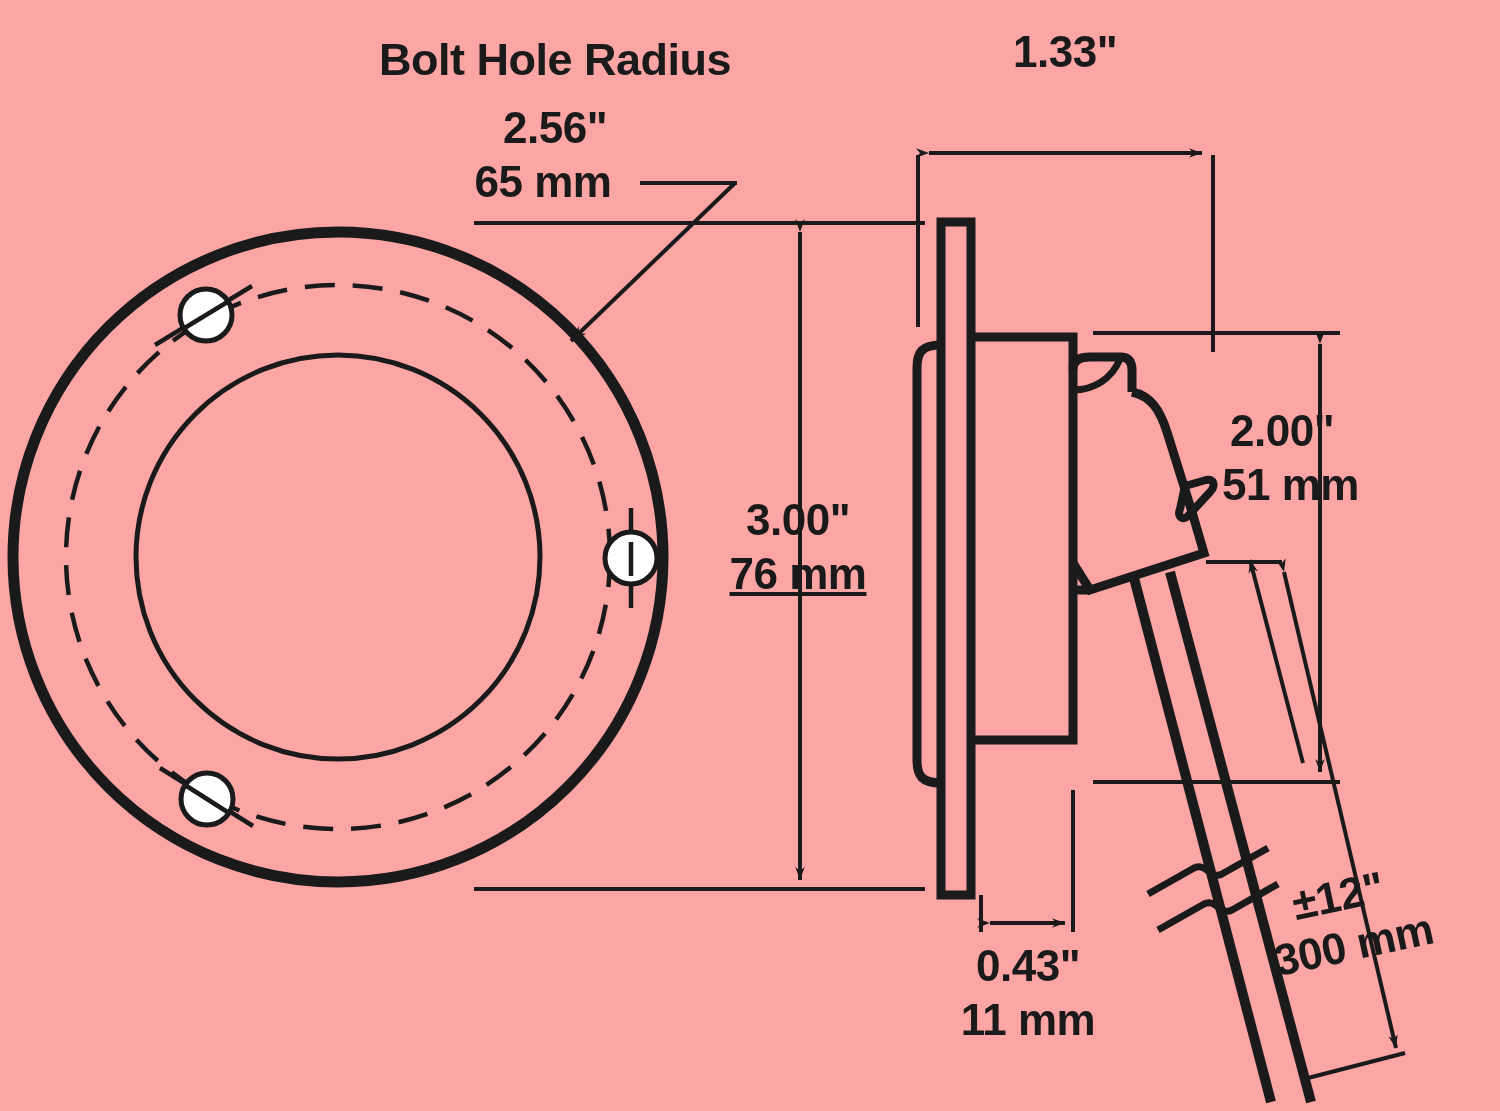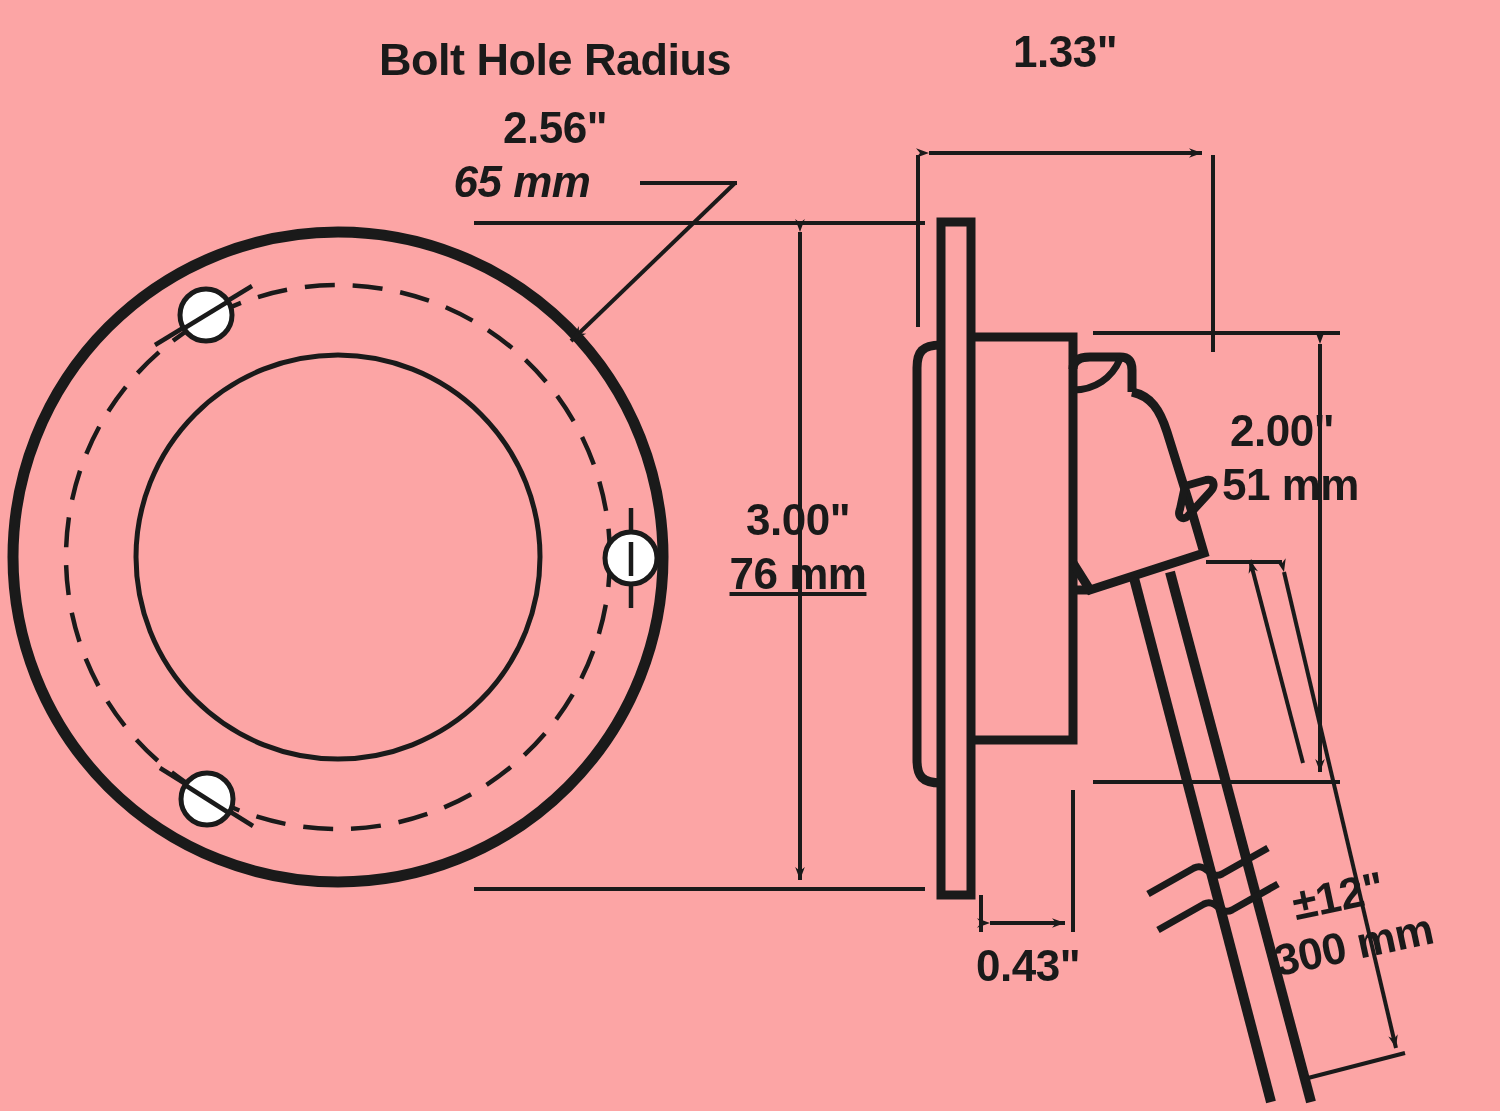--- a/index.html
+++ b/index.html
@@ -141,28 +141,29 @@
       <line x1="1308" y1="1078" x2="1405" y2="1053" stroke="#1a1a1a" stroke-width="4"></line>
 
       <line x1="1284" y1="572" x2="1396" y2="1048" stroke="#1a1a1a" stroke-width="4" marker-start="url(#arrR)" marker-end="url(#arrR)"></line>
 
       <line x1="1303" y1="763" x2="1250" y2="560" stroke="#1a1a1a" stroke-width="4" marker-end="url(#arrR)"></line>
     </g>
   </svg>
 
   <div class="lbl t-title" style="left:330px;top:36px;width:450px;">Bolt Hole Radius</div>
   <div class="lbl t-dim" style="left:330px;top:104px;width:450px;">2.56"</div>
-  <div class="lbl t-dim" style="left:297px;top:158px;width:450px;font-style:italic;">65 mm</div>
+  <div class="lbl t-dim" style="left:318px;top:158px;width:450px;">65 mm</div>
 
   <div class="lbl t-dim" style="left:915px;top:28px;width:300px;">1.33"</div>
 
   <div class="lbl t-dim" style="left:668px;top:496px;width:260px;">3.00"</div>
   <div class="lbl t-dim" style="left:668px;top:550px;width:260px;text-decoration:underline;">76 mm</div>
 
   <div class="lbl t-dim" style="left:1230px;top:407px;width:260px;text-align:left;">2.00"</div>
   <div class="lbl t-dim" style="left:1222px;top:461px;width:280px;text-align:left;">51 mm</div>
 
   <div class="lbl t-dim" style="left:908px;top:942px;width:240px;">0.43"</div>
+  <div class="lbl t-dim" style="left:908px;top:996px;width:240px;">11 mm</div>
 
   <div class="lbl t-dim" style="left:1288px;top:882px;width:200px;text-align:left;transform:rotate(-12deg);transform-origin:left top;">±12"</div>
   <div class="lbl t-dim" style="left:1270px;top:938px;width:260px;text-align:left;transform:rotate(-12deg);transform-origin:left top;">300 mm</div>
 
 </div>
 
 </body></html>

